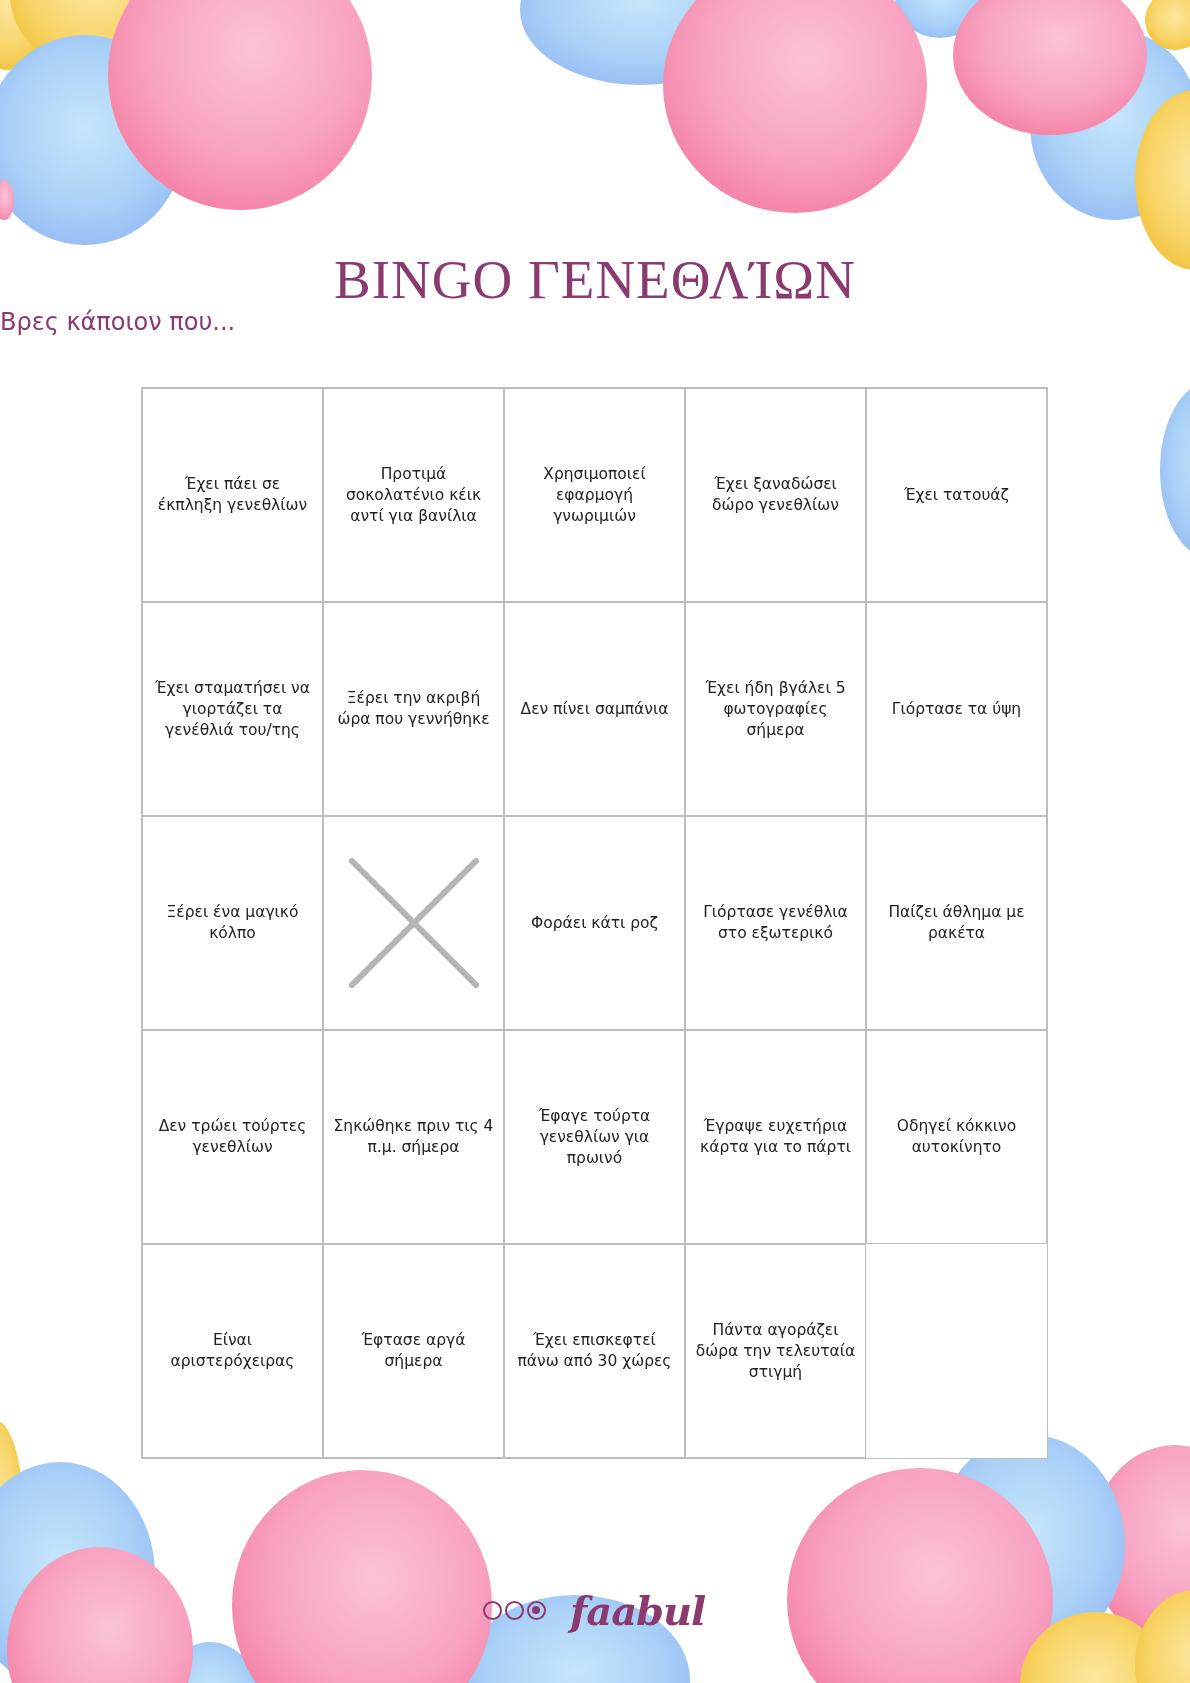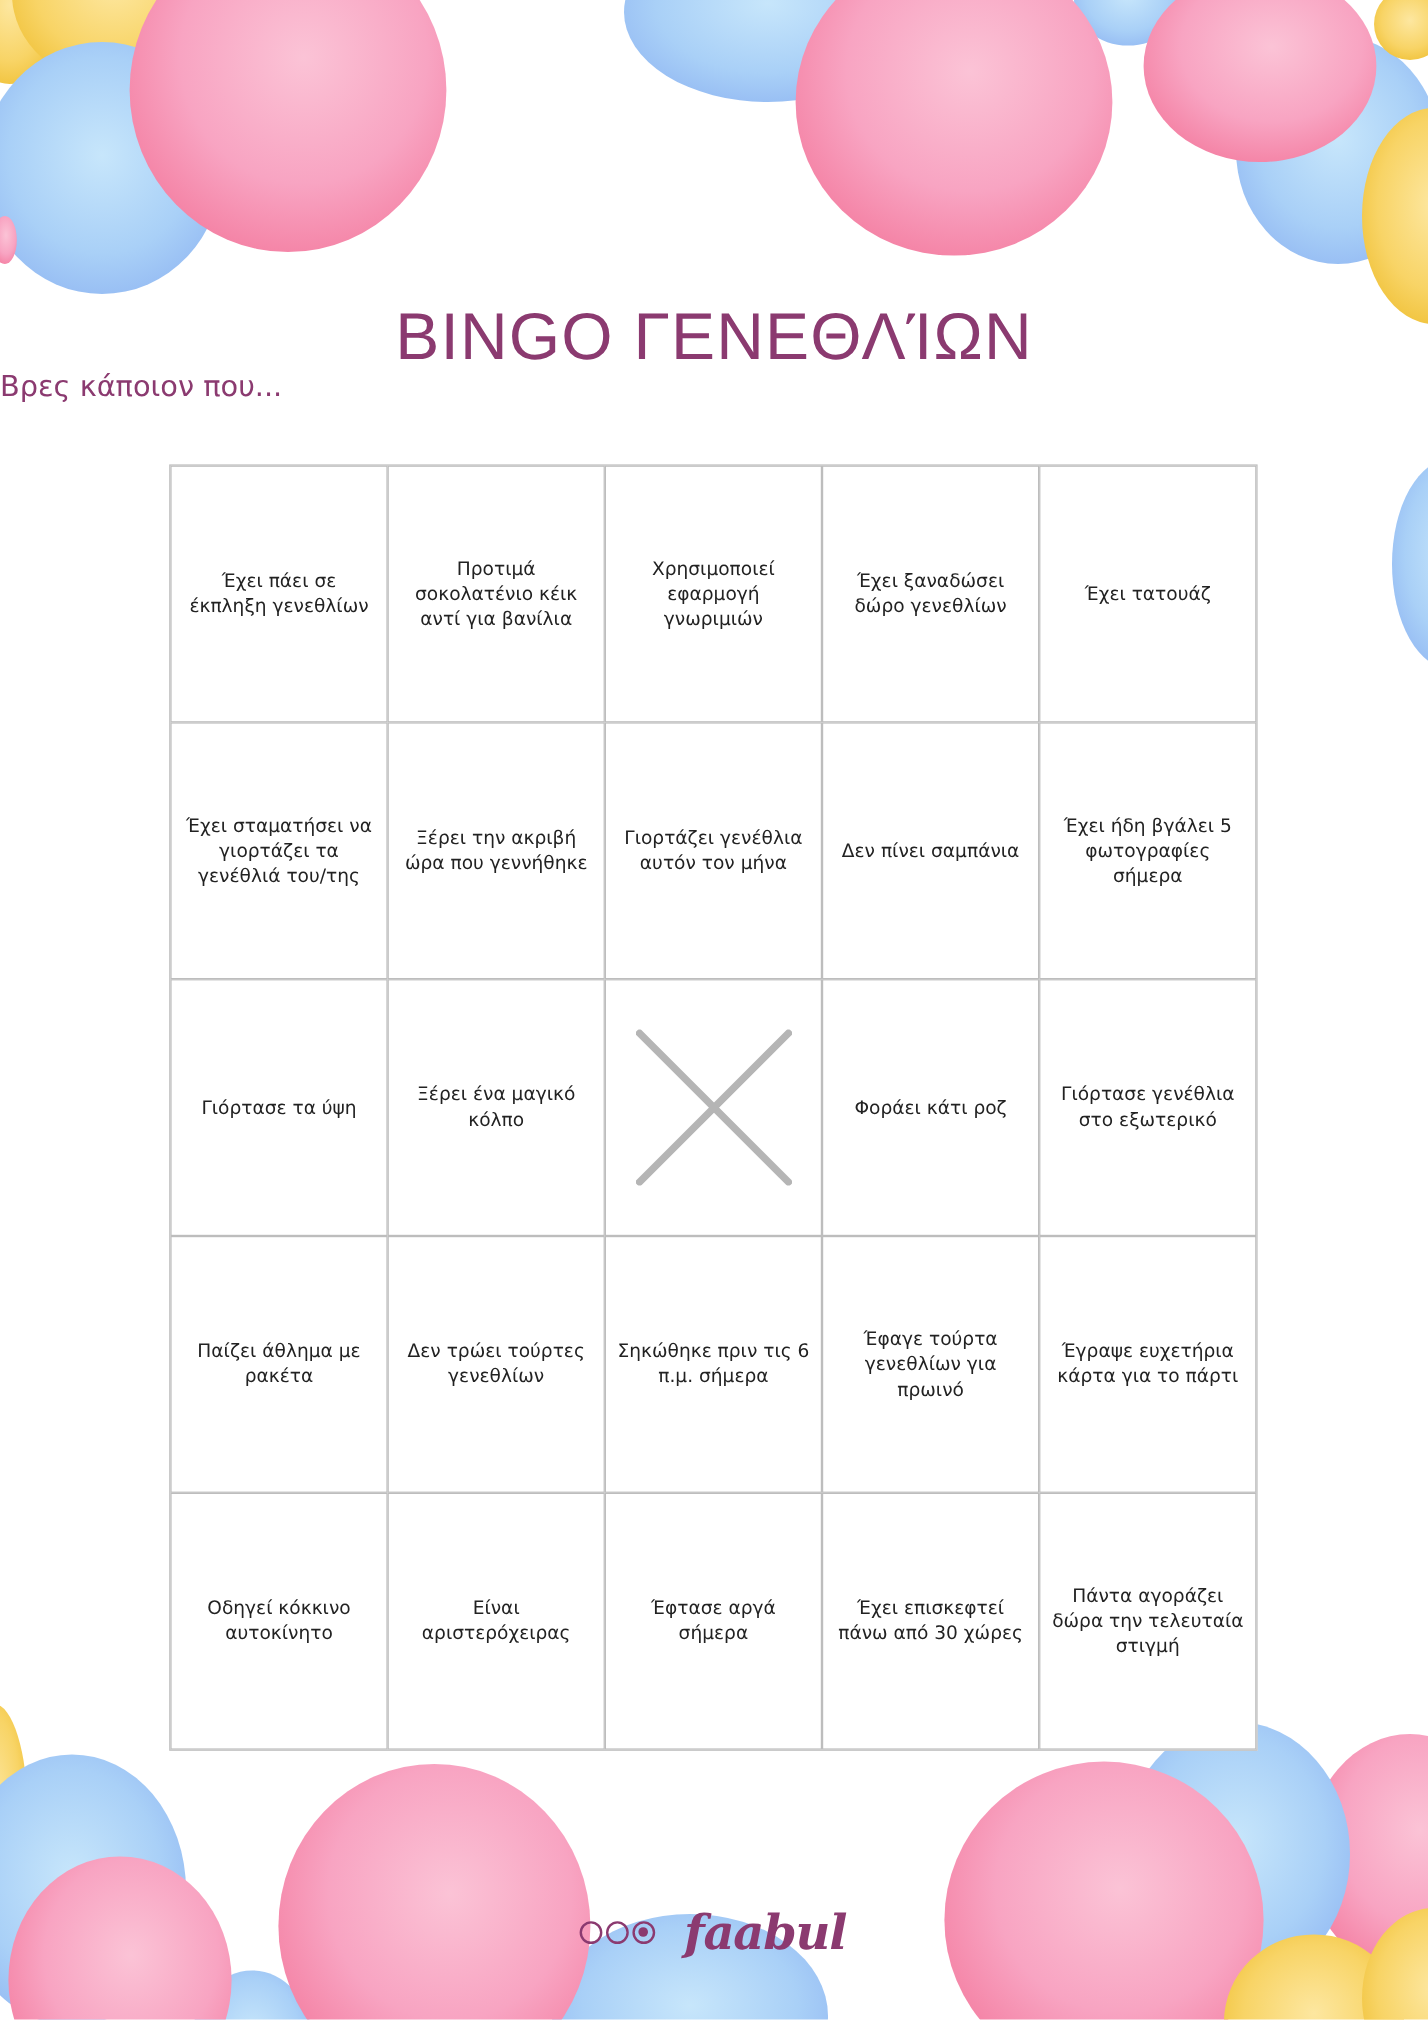--- a/index.html
+++ b/index.html
@@ -7,21 +7,21 @@
     width: 1190px; height: 1683px; position: relative; overflow: hidden;
     background: #ffffff;
     font-family: "DejaVu Sans", "Liberation Sans", sans-serif;
   }
   .balloons { position: absolute; inset: 0; z-index: 0; }
   .balloons svg { position: absolute; left: 0; top: 0; }
   .title {
     position: absolute; left: 0; width: 1190px; top: 208px;
     text-align: center; font-size: 55px; line-height: 70px;
     color: #8b3a70; letter-spacing: 1px; z-index: 2;
-    font-family: Liberation Sans, sans-serif; font-weight: normal;
+    font-family: Liberation Serif, serif; font-weight: normal;
   }
   .subtitle {
     position: absolute; left: 0; width: 1190px; top: 305px;
     font-size: 24px; line-height: 34px;
     color: #8b3a70; z-index: 2;
   }
   .grid {
     position: absolute; left: 141px; top: 387px;
     width: 907px; height: 1072px;
     display: grid; grid-template-columns: repeat(5, 1fr); grid-template-rows: repeat(5, 1fr);
@@ -112,38 +112,37 @@
 
 <div class="grid">
   <div class="cell">Έχει πάει σε έκπληξη γενεθλίων</div>
   <div class="cell">Προτιμά σοκολατένιο κέικ αντί για βανίλια</div>
   <div class="cell">Χρησιμοποιεί εφαρμογή γνωριμιών</div>
   <div class="cell">Έχει ξαναδώσει δώρο γενεθλίων</div>
   <div class="cell">Έχει τατουάζ</div>
 
   <div class="cell">Έχει σταματήσει να γιορτάζει τα γενέθλιά του/της</div>
   <div class="cell">Ξέρει την ακριβή ώρα που γεννήθηκε</div>
-  <div class="cell">Γιορτάζει γενέθλια αυτόν τον μήνα</div>
   <div class="cell">Δεν πίνει σαμπάνια</div>
   <div class="cell">Έχει ήδη βγάλει 5 φωτογραφίες σήμερα</div>
 
   <div class="cell">Γιόρτασε τα ύψη</div>
   <div class="cell">Ξέρει ένα μαγικό κόλπο</div>
   <div class="cell free">
     <svg viewBox="0 0 130 130">
       <line x1="3" y1="3" x2="127" y2="127" stroke="#b5b5b5" stroke-width="6" stroke-linecap="square"></line>
       <line x1="127" y1="3" x2="3" y2="127" stroke="#b5b5b5" stroke-width="6" stroke-linecap="square"></line>
     </svg>
   </div>
   <div class="cell">Φοράει κάτι ροζ</div>
   <div class="cell">Γιόρτασε γενέθλια στο εξωτερικό</div>
 
   <div class="cell">Παίζει άθλημα με ρακέτα</div>
   <div class="cell">Δεν τρώει τούρτες γενεθλίων</div>
-  <div class="cell">Σηκώθηκε πριν τις 6 π.μ. σήμερα</div>
+  <div class="cell">Σηκώθηκε πριν τις 4 π.μ. σήμερα</div>
   <div class="cell">Έφαγε τούρτα γενεθλίων για πρωινό</div>
   <div class="cell">Έγραψε ευχετήρια κάρτα για το πάρτι</div>
 
   <div class="cell">Οδηγεί κόκκινο αυτοκίνητο</div>
   <div class="cell">Είναι αριστερόχειρας</div>
   <div class="cell">Έφτασε αργά σήμερα</div>
   <div class="cell">Έχει επισκεφτεί πάνω από 30 χώρες</div>
   <div class="cell">Πάντα αγοράζει δώρα την τελευταία στιγμή</div>
 </div>
 

